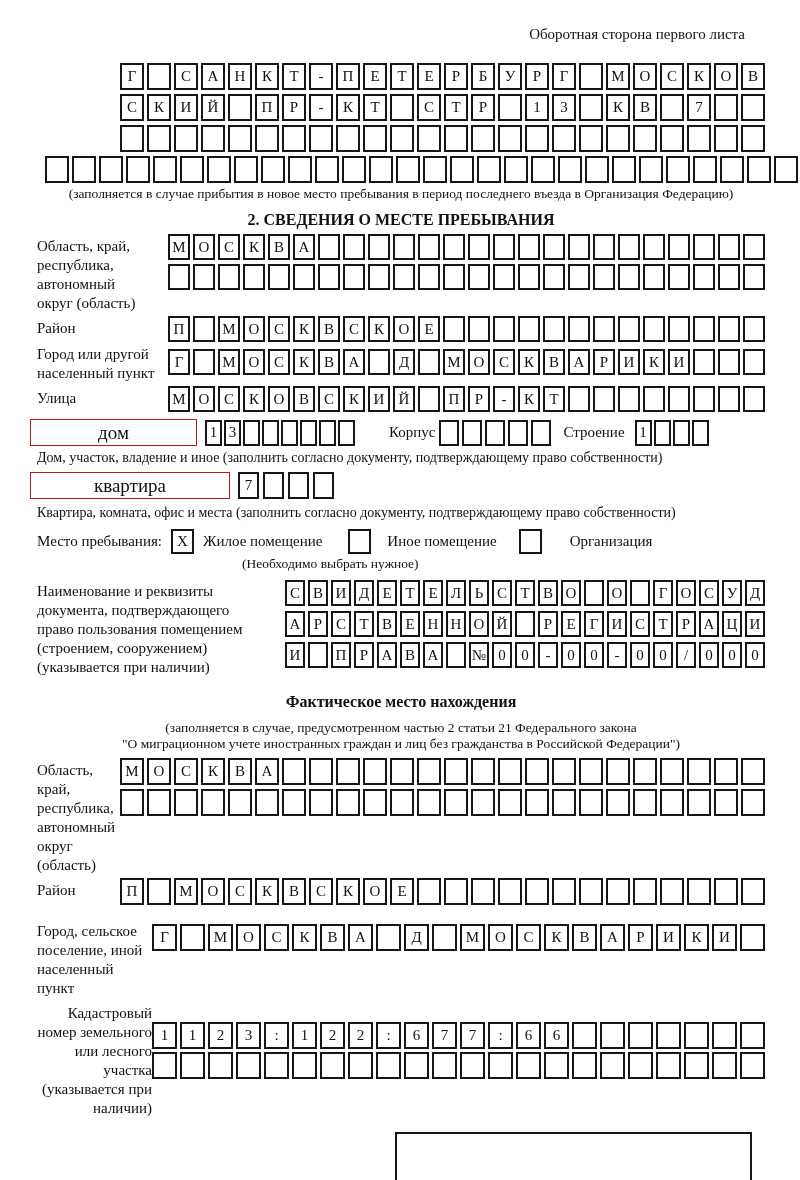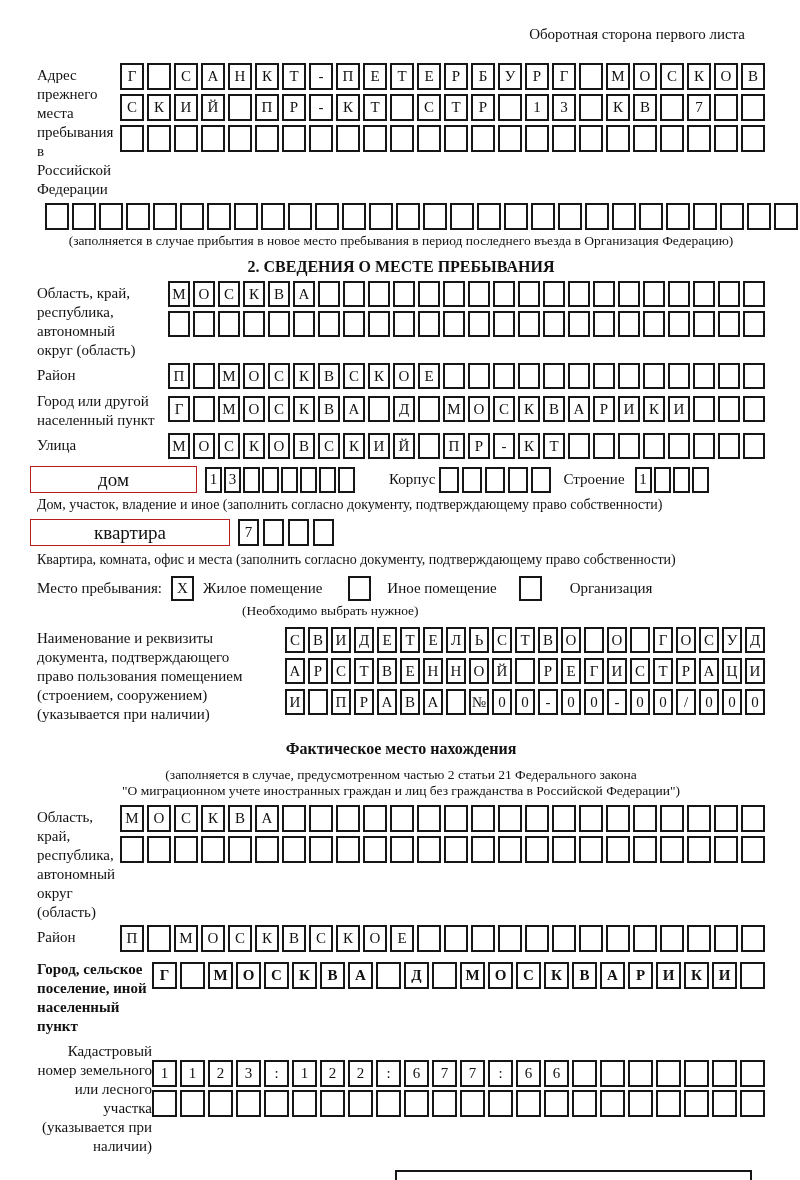--- a/index.html
+++ b/index.html
@@ -41,21 +41,20 @@
   .stamp-box{box-sizing:border-box;border:2px solid #161616;width:357px;height:177px;margin-left:358px;}
 </style>
 </head>
 <body>
 
 <div class="page">
 
   <div class="hdr">Оборотная сторона первого листа</div>
 
   <div class="row" style="margin-top:20px;">
-    <div class="lbl" style="width:145px;padding-top:3px;">Адрес прежнего места пребывания в Российской Федерации</div>
     <div class="cellcol">
       <div class="cells lg">
           <span class="cell">Г</span>
           <span class="cell"></span>
           <span class="cell">С</span>
           <span class="cell">А</span>
           <span class="cell">Н</span>
           <span class="cell">К</span>
           <span class="cell">Т</span>
           <span class="cell">-</span>
@@ -524,21 +523,21 @@
         <span class="cell"></span>
         <span class="cell"></span>
         <span class="cell"></span>
         <span class="cell"></span>
         <span class="cell"></span>
         <span class="cell"></span>
         <span class="cell"></span>
       </div>
   </div>
 
-  <div class="row" style="margin-top:8px;font-weight:bold;">
+  <div class="row" style="margin-top:17px;">
     <div class="lbl" style="width:190px;">Город, сельское поселение, иной населенный пункт</div>
     <div class="cells cad" style="margin-top:2px;">
         <span class="cell">Г</span>
         <span class="cell"></span>
         <span class="cell">М</span>
         <span class="cell">О</span>
         <span class="cell">С</span>
         <span class="cell">К</span>
         <span class="cell">В</span>
         <span class="cell">А</span>

